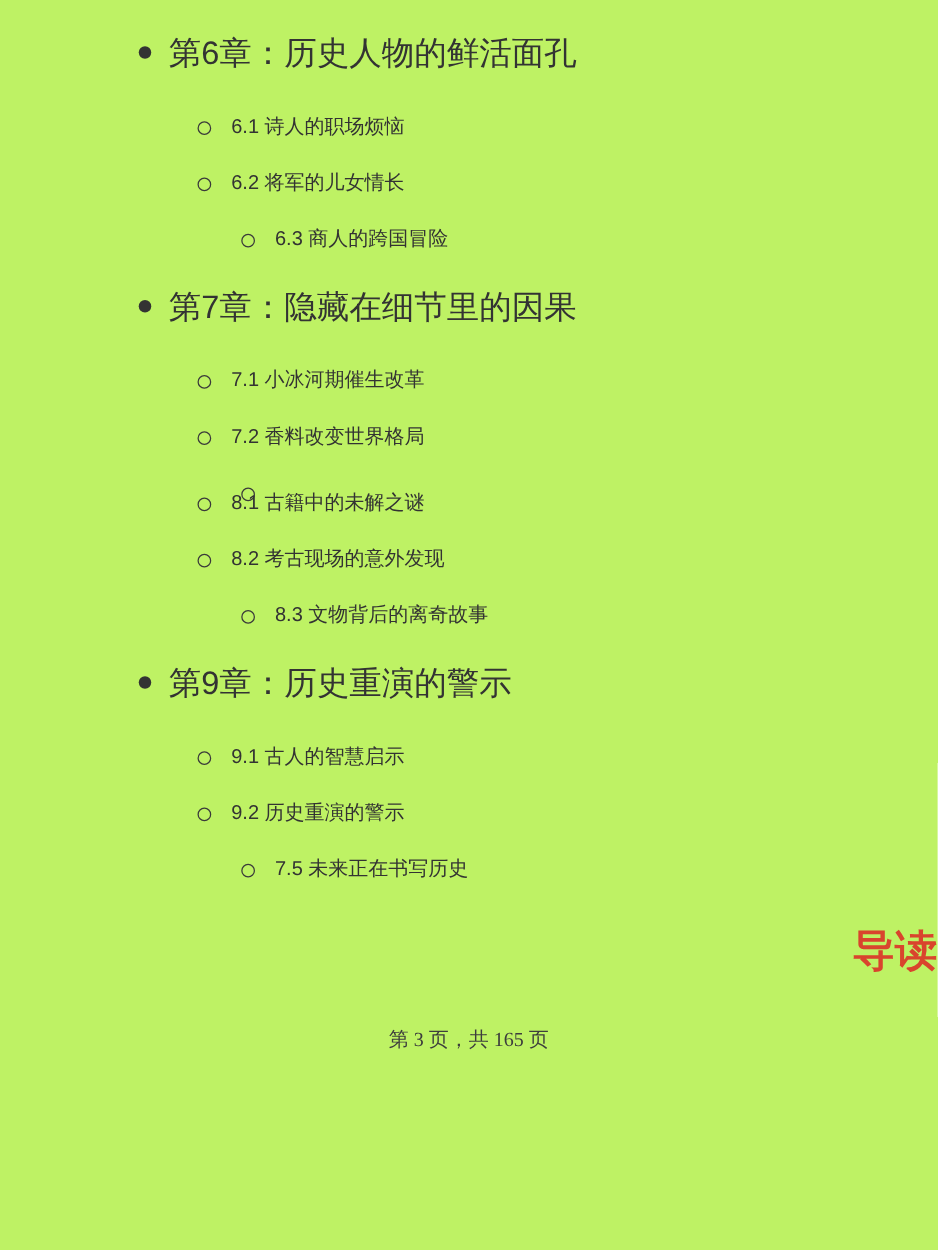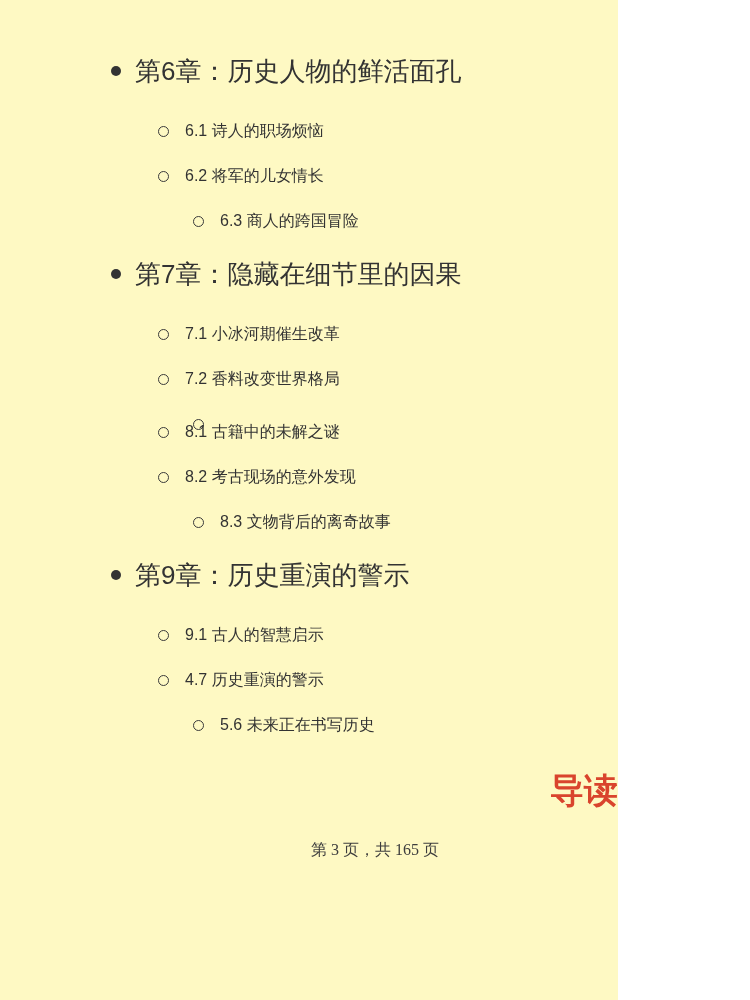--- a/index.html
+++ b/index.html
@@ -6,24 +6,24 @@
   html, body { margin: 0; padding: 0; }
   body {
     width: 750px;
     height: 1000px;
     background: #ffffff;
     color: #333333;
     font-family: "Liberation Sans", "DejaVu Sans", sans-serif;
     overflow: hidden;
   }
   .page {
-    width: 618px;
+    width: 750px;
     height: 1000px;
-    background: #fef9c3;
-    padding-top: 55px;
+    background: #bef264;
+    padding-top: 26px;
   }
   .toc { }
   .chapter-group { margin-bottom: 21px; }
   .chapter-title {
     position: relative;
     padding-left: 135px;
     font-size: 26px;
     line-height: 32px;
     margin-bottom: 28px;
     color: #333333;
@@ -57,21 +57,21 @@
     background: transparent;
   }
   .section-heading {
     margin: 27px 0 0 80px;
     font-size: 34px;
     line-height: 44px;
     font-weight: bold;
     color: #d9442d;
   }
   .page-footer {
-    margin-top: 28px;
+    margin-top: 40px;
     width: 750px;
     text-align: center;
     font-size: 16px;
     line-height: 20px;
     color: #3d3d3d;
     font-family: "Liberation Serif", "DejaVu Serif", serif;
   }
 </style>
 </head>
 <body>
@@ -143,25 +143,25 @@
         <span class="disc-bullet"></span>
         <span>第9章：历史重演的警示</span>
       </div>
       <div class="sub-list">
         <div class="sub-item">
           <span class="circle-bullet"></span>
           <span>9.1 古人的智慧启示</span>
         </div>
         <div class="sub-item">
           <span class="circle-bullet"></span>
-          <span>4.7 历史重演的警示</span>
+          <span>9.2 历史重演的警示</span>
         </div>
         <div class="sub-item">
           <span class="circle-bullet"></span>
-          <span>5.6 未来正在书写历史</span>
+          <span>7.5 未来正在书写历史</span>
         </div>
       </div>
     </div>
 
   </div>
 
   <h2 class="section-heading" style="color: rgb(217, 68, 45); text-align: right;">导读</h2>
 
   <div class="page-footer">
     <span>第 3 页，共 165 页</span>

